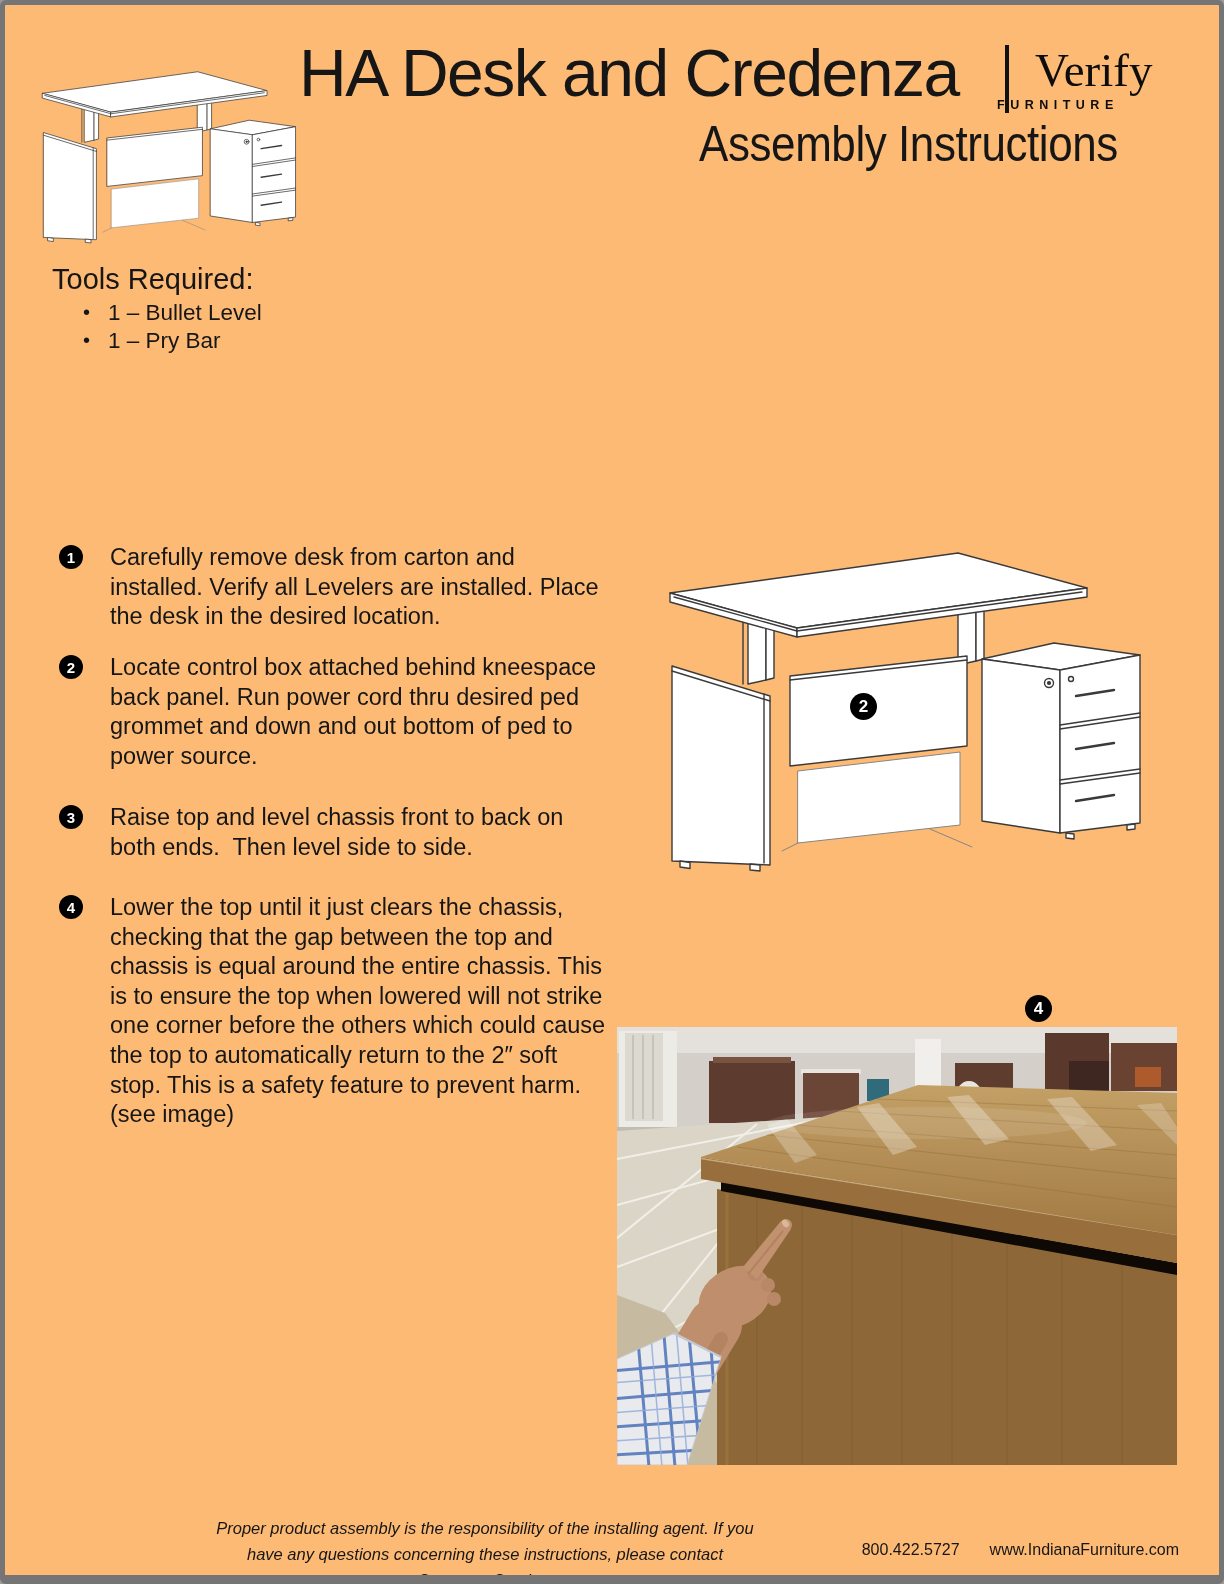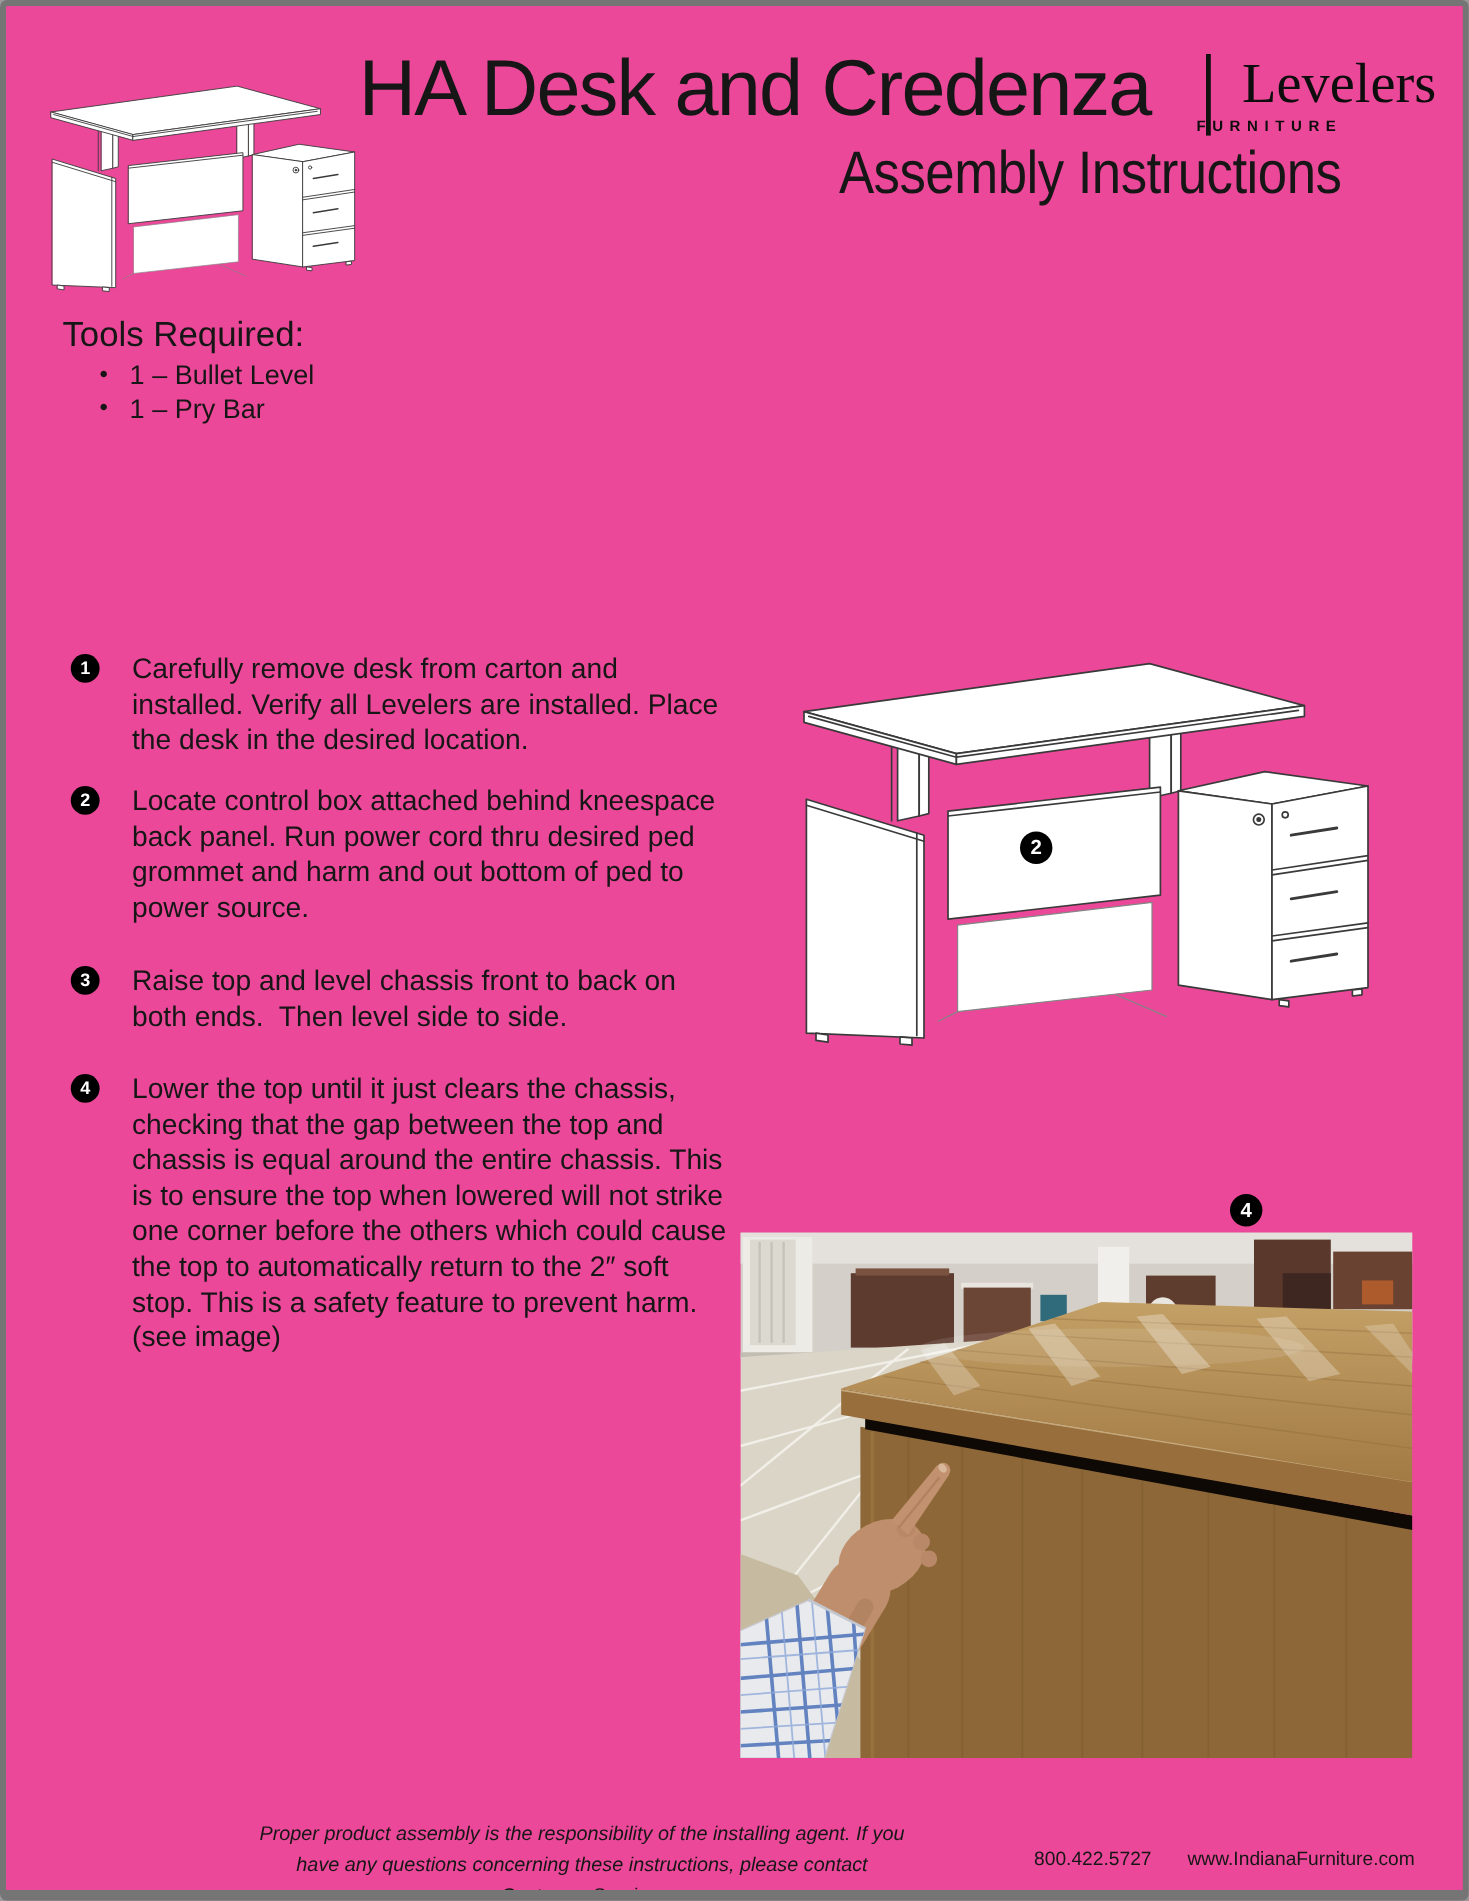--- a/index.html
+++ b/index.html
@@ -1,19 +1,19 @@
 <!DOCTYPE html>
 <html><head>
 <meta charset="utf-8">
 <style>
   html,body{margin:0;padding:0;background:#9a9a9a;}
   .page{
     position:relative;
     width:1224px;height:1584px;
-    background:#ec4899;
+    background:#fdba74;
     box-sizing:border-box;
     border:5px solid #757575;
     border-bottom-width:9px;
     border-radius:6px;
     overflow:hidden;
     font-family:"Liberation Sans", sans-serif;
     color:#161616;
   }
   .abs{position:absolute;}
   
@@ -129,21 +129,21 @@
       </g>
     </defs>
   </svg>
 
   <svg class="abs" style="left:16px;top:56px" width="280" height="183" viewBox="0 0 520 340">
     <use href="#deskDrawing"></use>
   </svg>
 
   <h1 class="abs title-main">HA Desk and Credenza</h1>
   <div class="abs logo-bar"></div>
-  <div class="abs logo-name">Levelers</div>
+  <div class="abs logo-name">Verify</div>
   <div class="abs logo-tag">FURNITURE</div>
   <h2 class="abs title-sub">Assembly Instructions</h2>
 
   <div class="abs tools-heading">Tools Required:</div>
   <div class="abs tools-list">
     <div class="tool-item">
       <span class="bullet-dot">•</span>
       <span>1 – Bullet Level</span>
     </div>
     <div class="tool-item">
@@ -151,21 +151,21 @@
       <span>1 – Pry Bar</span>
     </div>
   </div>
 
   <div class="step" style="top:538px">
     <div class="step-badge">1</div>
     <div class="step-text">Carefully remove desk from carton and installed. Verify all Levelers are installed. Place the desk in the desired location.</div>
   </div>
   <div class="step" style="top:648px">
     <div class="step-badge">2</div>
-    <div class="step-text">Locate control box attached behind kneespace back panel. Run power cord thru desired ped grommet and harm and out bottom of ped to power source.</div>
+    <div class="step-text">Locate control box attached behind kneespace back panel. Run power cord thru desired ped grommet and down and out bottom of ped to power source.</div>
   </div>
   <div class="step" style="top:798px">
     <div class="step-badge">3</div>
     <div class="step-text">Raise top and level chassis front to back on both ends.  Then level side to side.</div>
   </div>
   <div class="step" style="top:888px">
     <div class="step-badge">4</div>
     <div class="step-text">Lower the top until it just clears the chassis, checking that the gap between the top and chassis is equal around the entire chassis. This is to ensure the top when lowered will not strike one corner before the others which could cause the top to automatically return to the 2″ soft stop. This is a safety feature to prevent harm. (see image)</div>
   </div>
 

